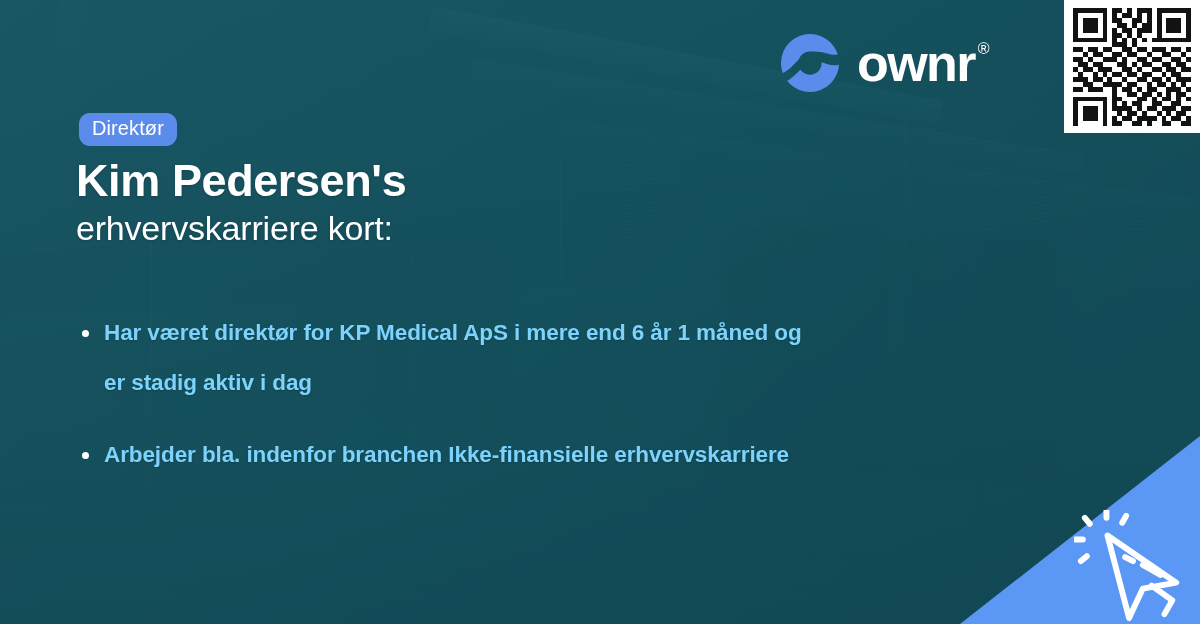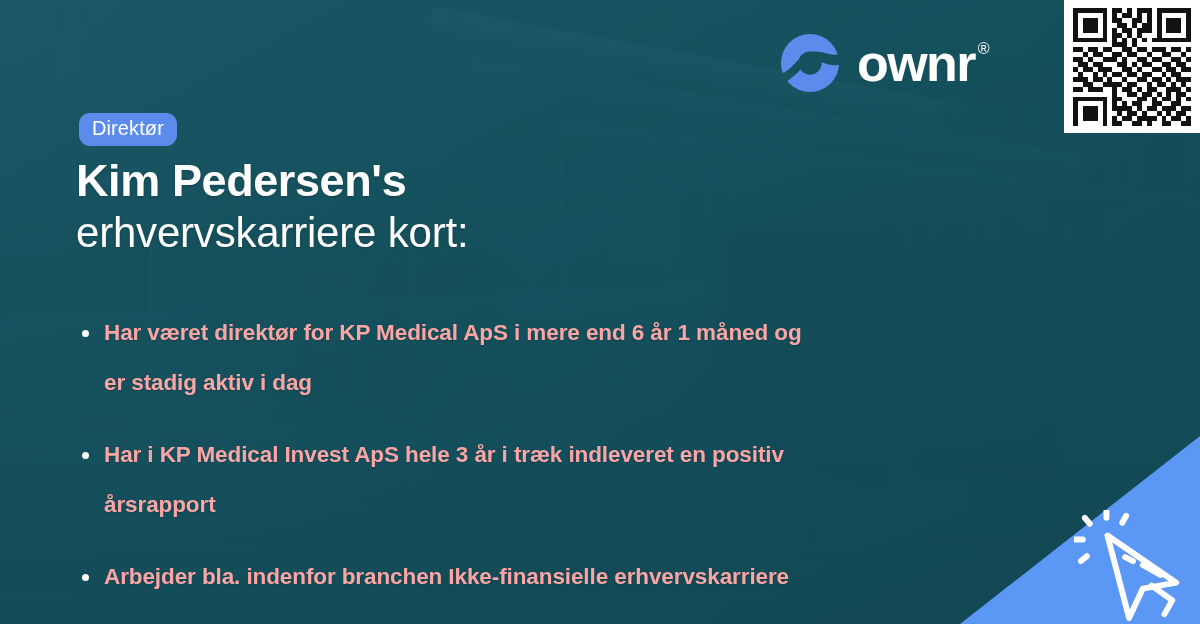--- a/index.html
+++ b/index.html
@@ -143,35 +143,35 @@
     font-size:45px;
     font-weight:700;
     letter-spacing:-0.4px;
     line-height:1.12;
     text-shadow:0 1px 3px rgba(0,0,0,.18);
     text-align:right;
   }
   .subtitle {
     position:absolute; left:76px; top:208px;
     color:#ffffff;
-    font-size:42px;
+    font-size:34px;
     font-weight:400;
     letter-spacing:-0.2px;
     line-height:1.18;
     text-shadow:0 1px 3px rgba(0,0,0,.18);
   }
 
   .bullets {
     position:absolute; left:78px; top:308px;
     width:920px;
     list-style:none;
   }
   .bullet {
     position:relative;
-    color:#fca5a5;
+    color:#7dd3fc;
     font-size:22.5px;
     font-weight:700;
     line-height:50px;
     letter-spacing:-0.1px;
     padding-left:26px;
     margin-bottom:22px;
     max-width:740px;
     text-shadow:0 1px 2px rgba(0,0,0,.16);
   }
   .bullet:last-child { margin-bottom:0; max-width:920px; }
@@ -636,21 +636,20 @@
   </div>
 
   <div class="content">
     <div class="badge">Direktør</div>
 
     <div class="title">Kim Pedersen's</div>
     <div class="subtitle">erhvervskarriere kort:</div>
 
     <ul class="bullets">
       <li class="bullet">Har været direktør for KP Medical ApS i mere end 6 år 1 måned og er stadig aktiv i dag</li>
-      <li class="bullet">Har i KP Medical Invest ApS hele 3 år i træk indleveret en positiv årsrapport</li>
       <li class="bullet">Arbejder bla. indenfor branchen Ikke-finansielle erhvervskarriere</li>
     </ul>
   </div>
 
   <div class="corner">
     <div class="corner-tri"></div>
     <svg class="cursor-svg" viewBox="0 0 120 114" aria-hidden="true">
       <g fill="none" stroke="#ffffff" stroke-width="6" stroke-linecap="round" stroke-linejoin="round">
         <path d="M34 26 L104 74 L70 80 L56 110 Z"></path>
         <path d="M52 48 L60 52"></path>

